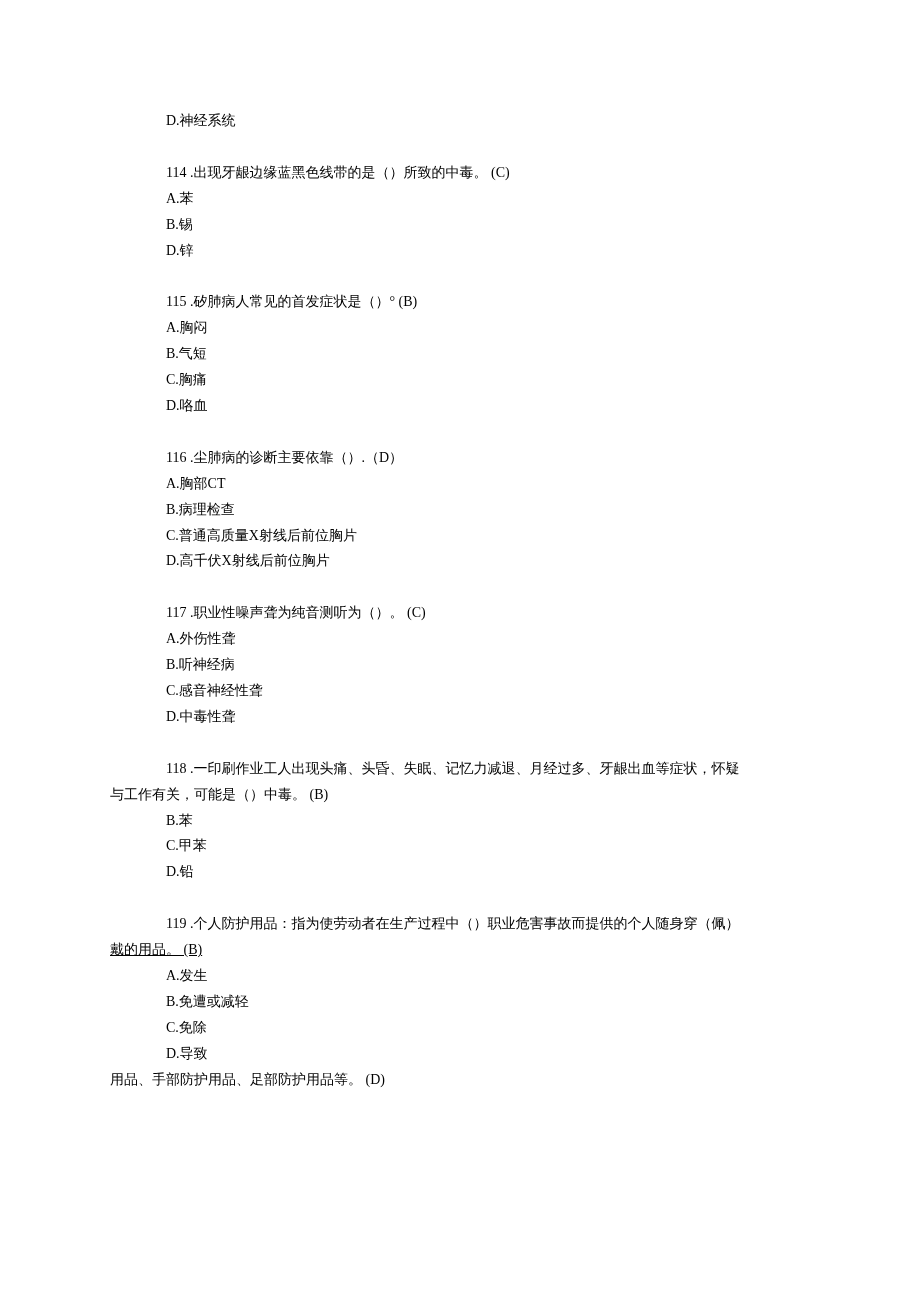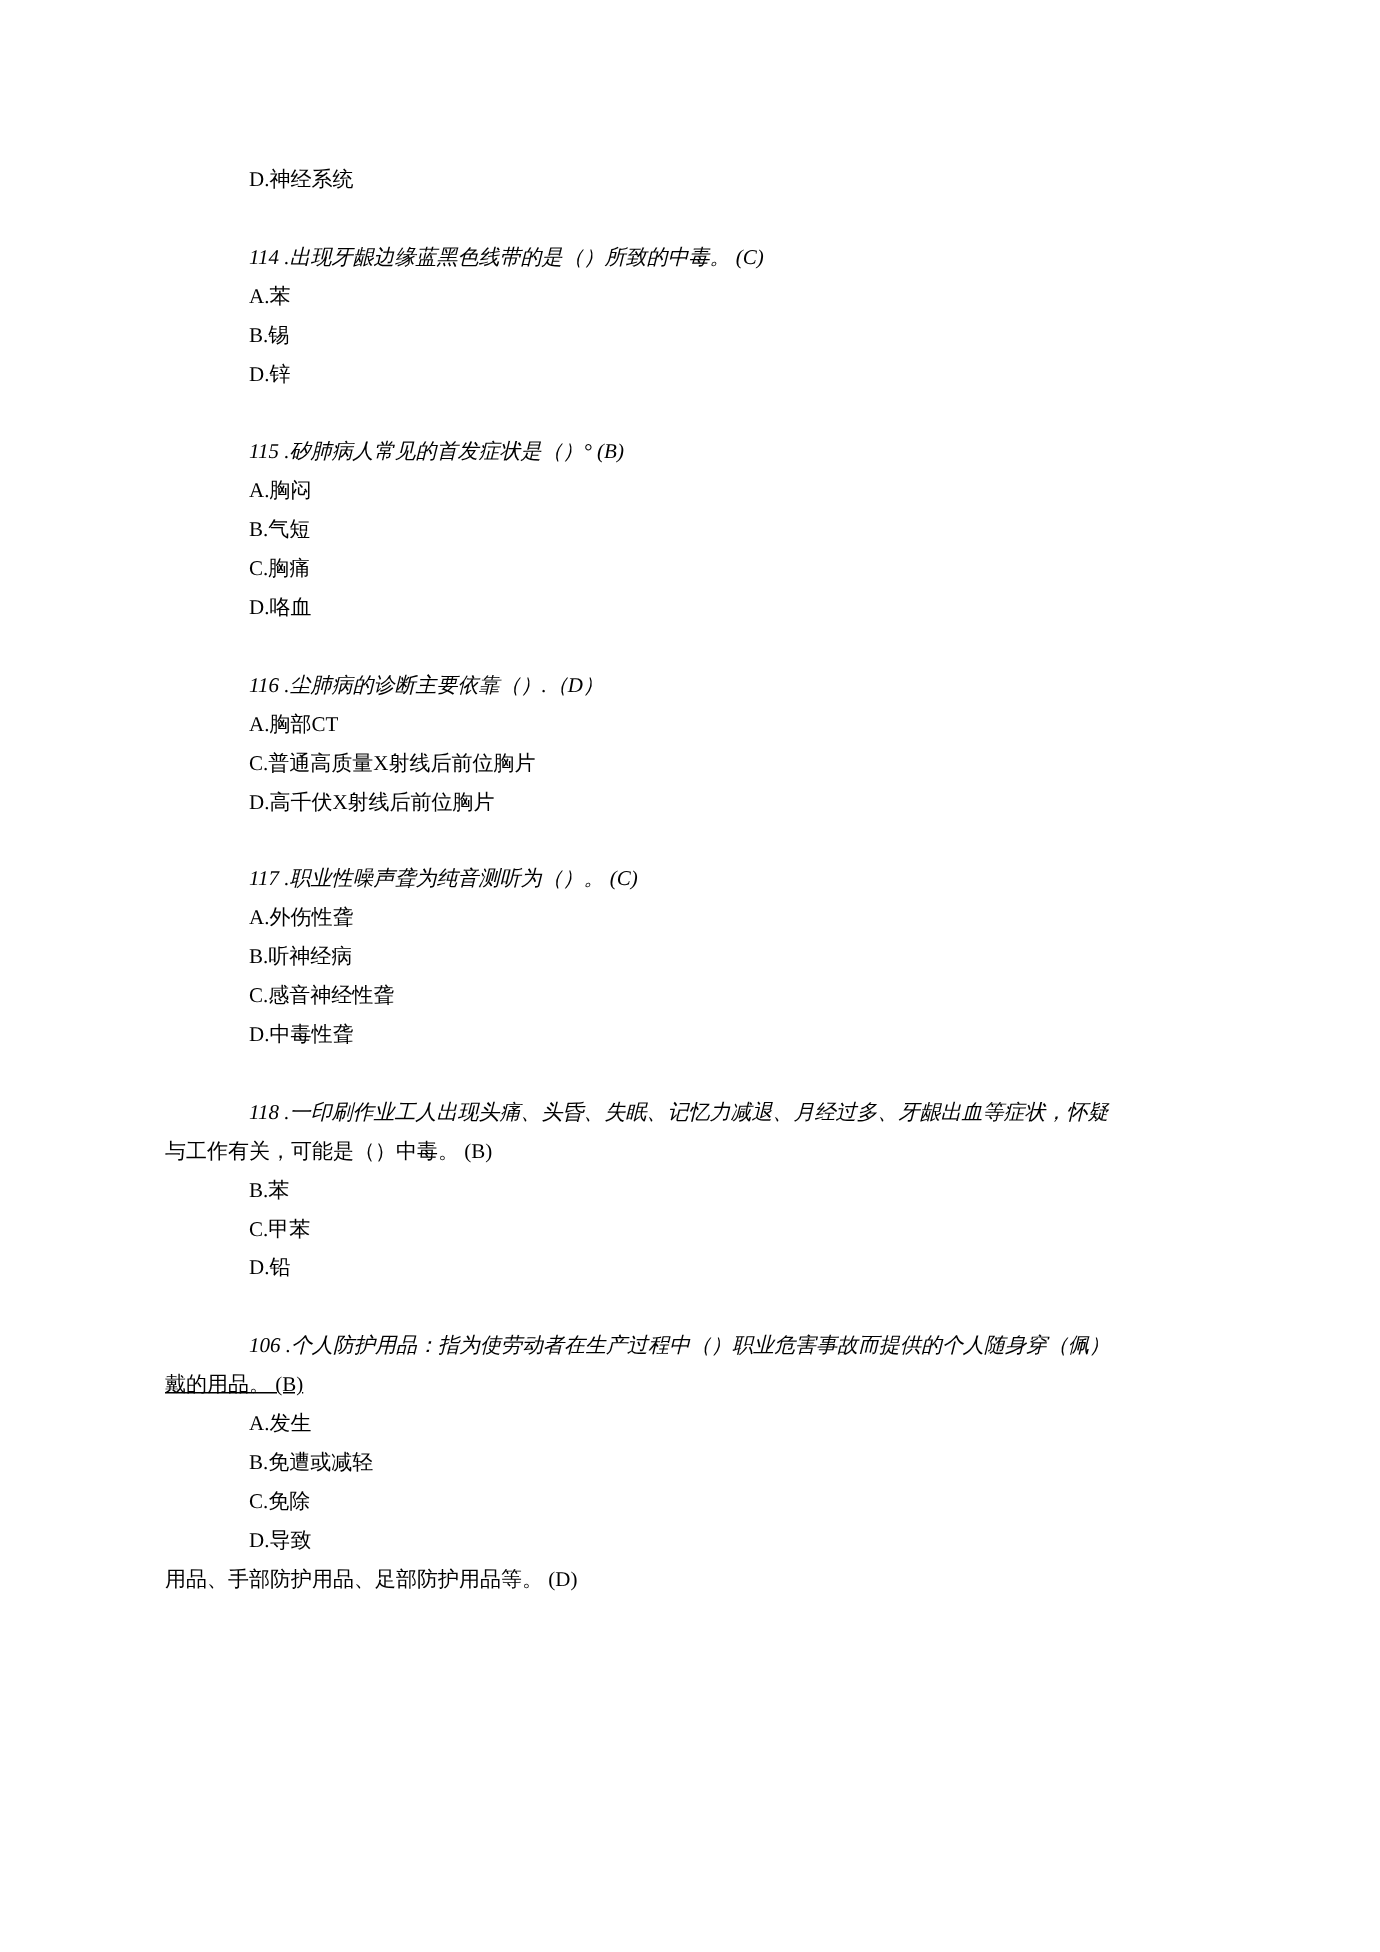--- a/index.html
+++ b/index.html
@@ -18,53 +18,53 @@
   }
   .page {
     padding: 108px 118px 60px 166px;
   }
   .line {
     white-space: pre-wrap;
     word-break: break-all;
   }
   .qline {
     margin-top: 26px;
-    font-style: italic;
   }
 </style>
 </head>
 <body>
 
 <div class="page">
   <div id="content">
       <div class="line">D.神经系统</div>
       <div class="line qline">114 .出现牙龈边缘蓝黑色线带的是（）所致的中毒。 (C)</div>
       <div class="line">A.苯</div>
       <div class="line">B.锡</div>
       <div class="line">D.锌</div>
       <div class="line qline">115 .矽肺病人常见的首发症状是（）° (B)</div>
       <div class="line">A.胸闷</div>
       <div class="line">B.气短</div>
       <div class="line">C.胸痛</div>
       <div class="line">D.咯血</div>
       <div class="line qline">116 .尘肺病的诊断主要依靠（）.（D）</div>
       <div class="line">A.胸部CT</div>
+      <div class="line">B.病理检查</div>
       <div class="line">C.普通高质量X射线后前位胸片</div>
       <div class="line">D.高千伏X射线后前位胸片</div>
       <div class="line qline">117 .职业性噪声聋为纯音测听为（）。 (C)</div>
       <div class="line">A.外伤性聋</div>
       <div class="line">B.听神经病</div>
       <div class="line">C.感音神经性聋</div>
       <div class="line">D.中毒性聋</div>
       <div class="line qline">118 .一印刷作业工人出现头痛、头昏、失眠、记忆力减退、月经过多、牙龈出血等症状，怀疑</div>
       <div class="line" style="margin-left: -56px;">与工作有关，可能是（）中毒。 (B)</div>
       <div class="line">B.苯</div>
       <div class="line">C.甲苯</div>
       <div class="line">D.铅</div>
-      <div class="line qline">106 .个人防护用品：指为使劳动者在生产过程中（）职业危害事故而提供的个人随身穿（佩）</div>
+      <div class="line qline">119 .个人防护用品：指为使劳动者在生产过程中（）职业危害事故而提供的个人随身穿（佩）</div>
       <div class="line" style="margin-left: -56px; text-decoration: underline;">戴的用品。 (B)</div>
       <div class="line">A.发生</div>
       <div class="line">B.免遭或减轻</div>
       <div class="line">C.免除</div>
       <div class="line">D.导致</div>
       <div class="line" style="margin-left: -56px; font-family: Liberation Serif, serif;">用品、手部防护用品、足部防护用品等。 (D)</div>
     </div>
 </div>
 
 </body></html>

